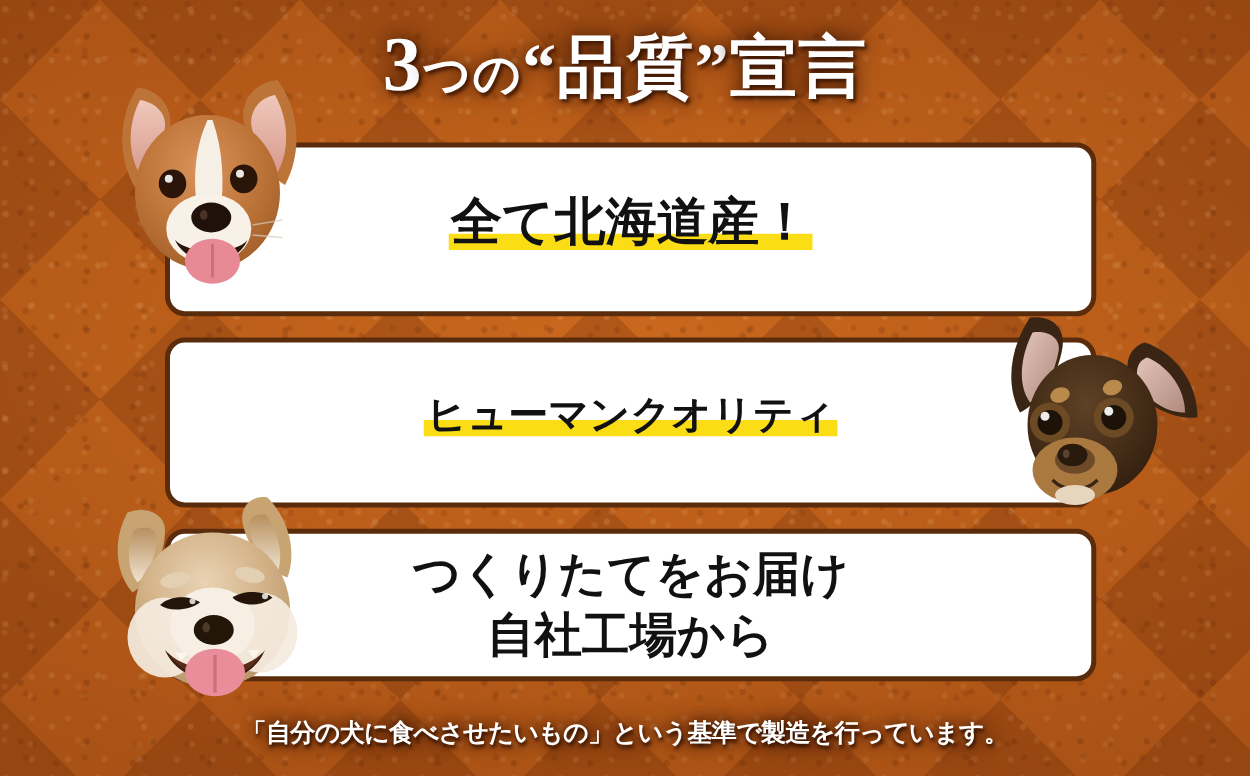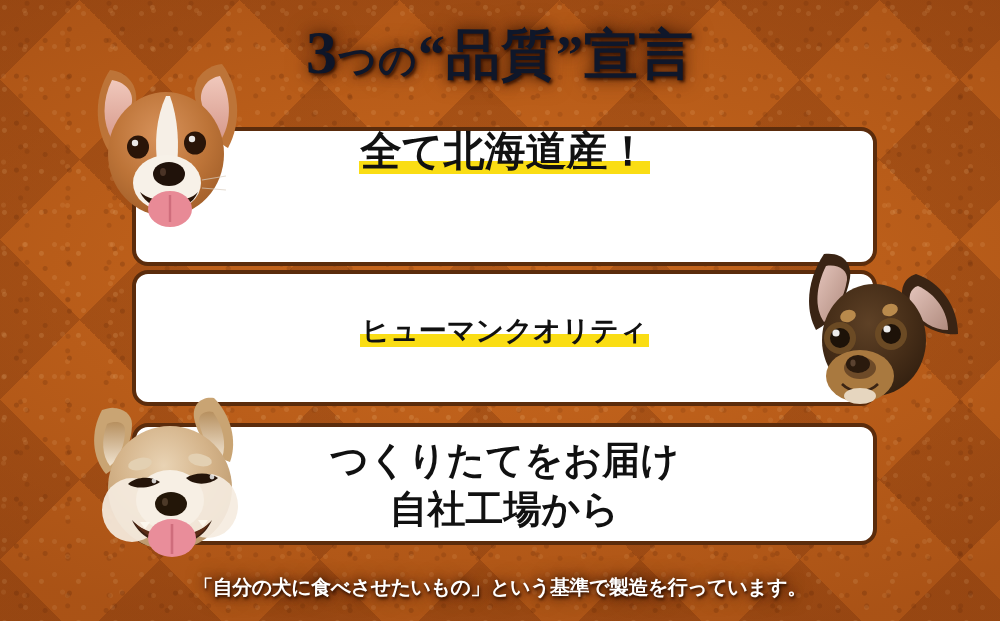--- a/index.html
+++ b/index.html
@@ -50,21 +50,21 @@
       radial-gradient(ellipse 80% 60% at 50% 45%, rgba(255,150,50,0.10) 0%, rgba(110,45,10,0.30) 100%);
   }
 
   
   .title {
     position: absolute;
     top: 22px;
     left: 0;
     width: 1000px;
     text-align: center;
-    color: #0f172a;
+    color: #ffffff;
     font-family: "Liberation Serif", "DejaVu Serif", serif;
     font-weight: bold;
     font-size: 54px;
     line-height: 60px;
     letter-spacing: 1px;
     text-shadow:
       0 0 12px rgba(60,22,4,0.85),
       0 0 22px rgba(60,22,4,0.6),
       2px 2px 3px rgba(60,22,4,0.9);
     white-space: nowrap;
@@ -85,38 +85,38 @@
     background: #ffffff;
     border: 4px solid #5b2c0c;
     border-radius: 16px;
     box-sizing: border-box;
     display: flex;
     flex-direction: column;
     align-items: center;
     justify-content: center;
     z-index: 3;
   }
-  #card-1 { top: 127px;  height: 139px; justify-content: space-between; }
+  #card-1 { top: 114px;  height: 139px; }
   #card-2 { top: 270px;  height: 136px; }
   #card-3 { top: 423px;  height: 122px; }
 
   .card-line {
     font-family: "Liberation Serif", "DejaVu Serif", serif;
     font-weight: bold;
     color: #111111;
     font-size: 40px;
     line-height: 1.0;
     white-space: nowrap;
     position: relative;
     display: inline-block;
     padding: 0 2px;
   }
   #card-1 .card-line { font-size: 41px; }
   #card-1 .card-line:first-child { margin-bottom: 12px; }
-  #card-2 .card-line { font-size: 28px; }
+  #card-2 .card-line { font-size: 32px; }
   #card-2 .card-line:first-child { margin-bottom: 14px; }
   #card-3 .card-line { font-size: 38px; }
   #card-3 .card-line:first-child { margin-bottom: 11px; }
 
   .card-line.hl::before {
     content: "";
     position: absolute;
     left: 0;
     right: 0;
     bottom: -2px;

